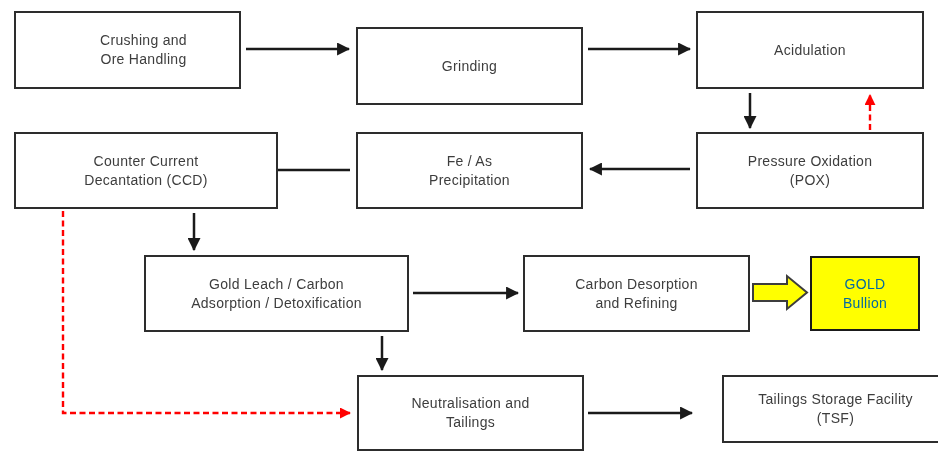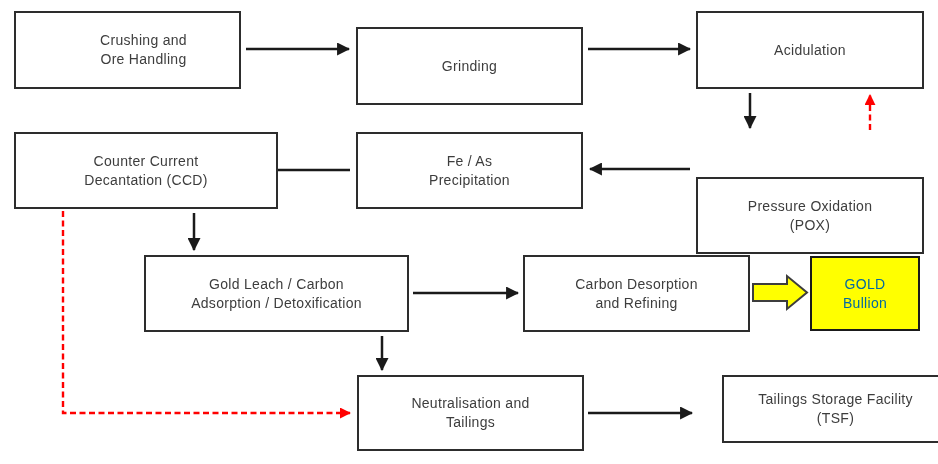--- a/index.html
+++ b/index.html
@@ -41,21 +41,21 @@
     background: #ffff00;
     border-color: #1a1a1a;
     color: #0369a1;
   }
   
   .n-crushing      { left: 14px;  top: 11px;  width: 227px; height: 78px; padding-left: 32px; }
   .n-grinding      { left: 356px; top: 27px;  width: 227px; height: 78px; }
   .n-acidulation   { left: 696px; top: 11px;  width: 228px; height: 78px; }
   .n-ccd           { left: 14px;  top: 132px; width: 264px; height: 77px; }
   .n-feas          { left: 356px; top: 132px; width: 227px; height: 77px; }
-  .n-pox           { left: 696px; top: 132px; width: 228px; height: 77px; margin-top: 45px; }
+  .n-pox           { left: 696px; top: 132px; width: 228px; height: 77px; }
   .n-goldleach     { left: 144px; top: 255px; width: 265px; height: 77px; }
   .n-carbondesorp  { left: 523px; top: 255px; width: 227px; height: 77px; }
   .n-goldbullion   { left: 810px; top: 256px; width: 110px; height: 75px; }
   .n-neutralisation{ left: 357px; top: 375px; width: 227px; height: 76px; }
   .n-tsf           { left: 722px; top: 375px; width: 227px; height: 68px; text-align: center; }
 </style>
 </head>
 <body>
 
 <div class="canvas">

